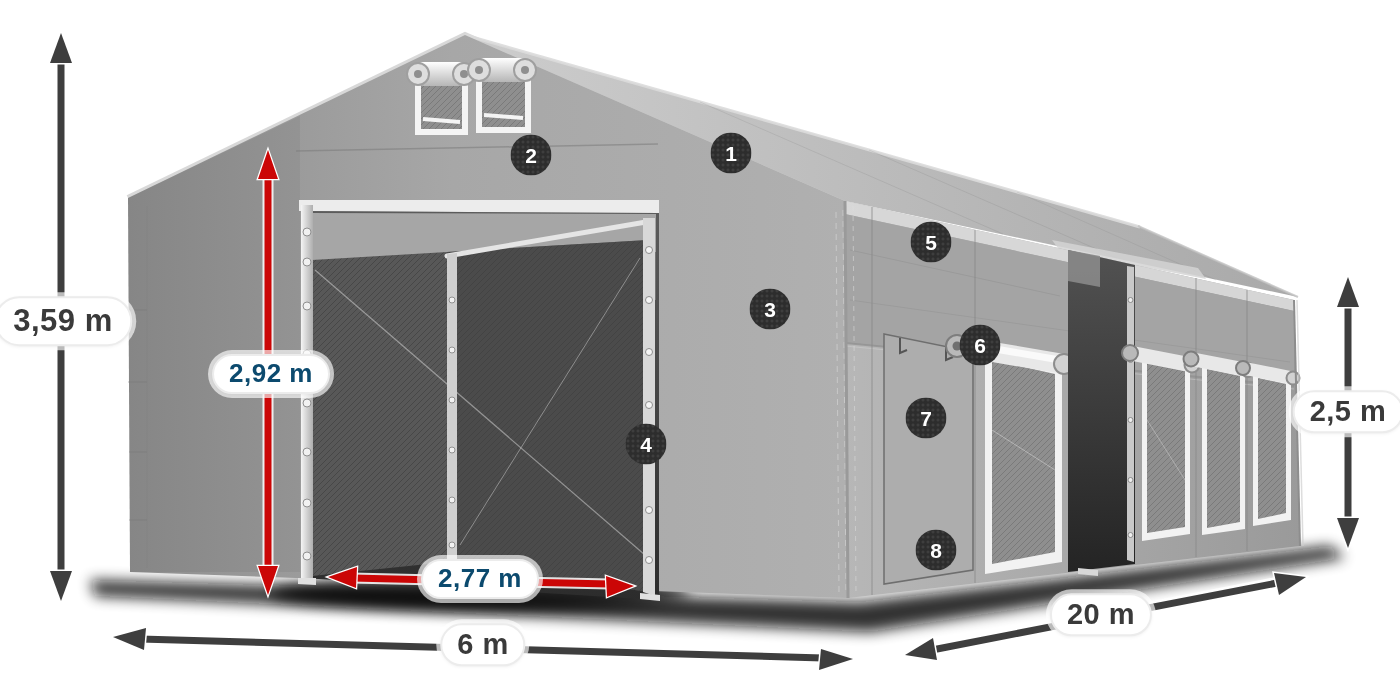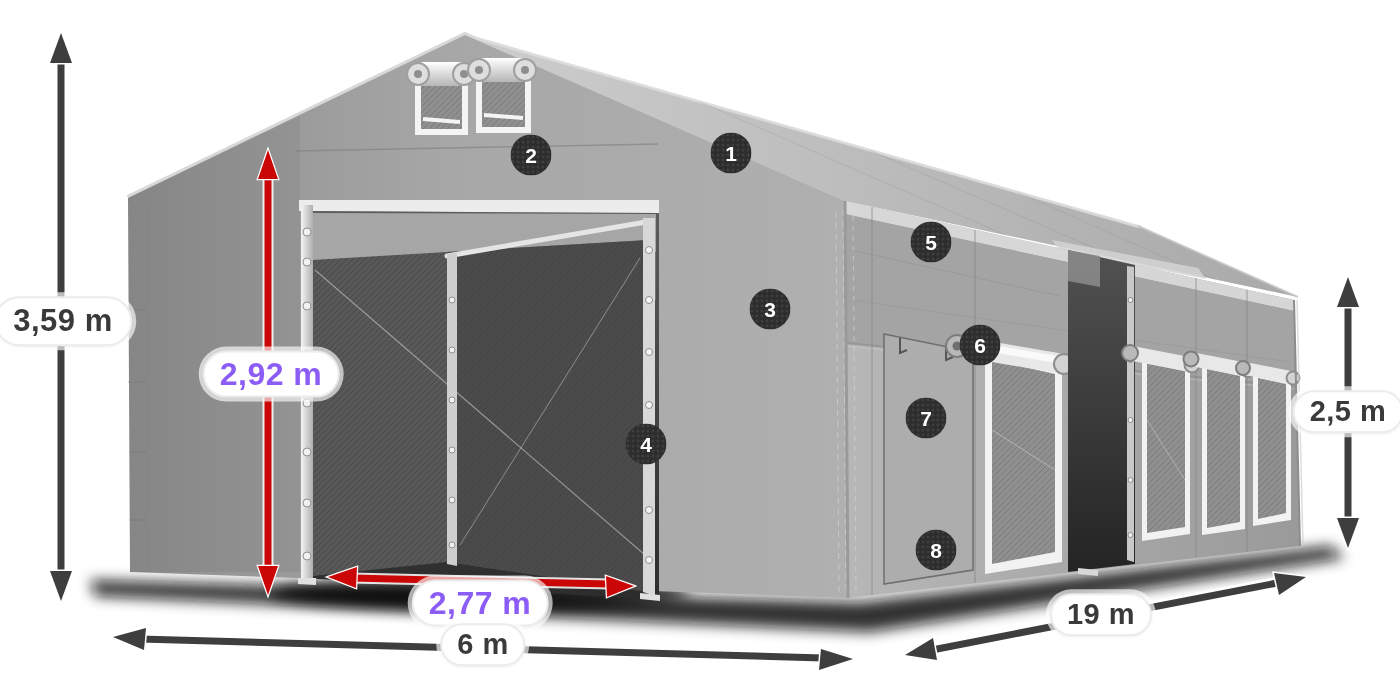--- a/index.html
+++ b/index.html
@@ -10,21 +10,21 @@
   }
   .stage svg.tent { position:absolute; left:0; top:0; }
   .pill {
     position:absolute; transform:translate(-50%,-50%);
     background:#ffffff; border:2px solid #ececec; border-radius:40px;
     padding:3px 15px; font-weight:bold; font-size:27px; color:#3a3a3a;
     white-space:nowrap; line-height:1.15; letter-spacing:.5px;
     box-shadow:0 0 0 4px rgba(255,255,255,.65), 0 1px 3px rgba(0,0,0,.15);
     z-index:3;
   }
-  .pill.red { color:#8b5cf6; font-size:32px; }
+  .pill.red { color:#0c4a6e; font-size:26px; }
   .pill.lg  { font-size:31px; padding:5px 17px; }
   .badge {
     position:absolute; transform:translate(-50%,-50%);
     width:41px; height:41px; border-radius:50%;
     background-color:#2d2d2d;
     background-image:radial-gradient(rgba(255,255,255,.11) 1px, transparent 1.3px);
     background-size:5px 5px;
     color:#ffffff; font-weight:bold; font-size:21px;
     display:flex; align-items:center; justify-content:center;
     z-index:4;
@@ -292,23 +292,23 @@
         <line x1="1348" y1="300" x2="1348" y2="525" stroke="#fff" stroke-width="12" opacity=".9"></line>
         <line x1="1348" y1="300" x2="1348" y2="525" stroke="#3e3e3e" stroke-width="7"></line>
         <polygon points="1348,277 1337,307 1359,307" fill="#3e3e3e" stroke="#fff" stroke-width="3" paint-order="stroke"></polygon>
         <polygon points="1348,548 1337,518 1359,518" fill="#3e3e3e" stroke="#fff" stroke-width="3" paint-order="stroke"></polygon>
       </g>
     </g>
   </svg>
 
   <div class="pill lg" style="left:63px; top:321px;">3,59 m</div>
   <div class="pill red" style="left:271px; top:374px;">2,92 m</div>
-  <div class="pill red" style="left:480px; top:603px;">2,77 m</div>
+  <div class="pill red" style="left:480px; top:579px;">2,77 m</div>
   <div class="pill" style="left:483px; top:645px; font-size:29px;text-align:center;">6 m</div>
-  <div class="pill" style="left:1101px; top:615px; font-size:29px;">19 m</div>
+  <div class="pill" style="left:1101px; top:615px; font-size:29px;">20 m</div>
   <div class="pill" style="left:1348px; top:412px; font-size:29px;">2,5 m</div>
 
   <div class="badge" style="left:731px; top:153px;">1</div>
   <div class="badge" style="left:531px; top:155px;">2</div>
   <div class="badge" style="left:770px; top:309px;">3</div>
   <div class="badge" style="left:646px; top:444px;">4</div>
   <div class="badge" style="left:931px; top:242px;">5</div>
   <div class="badge" style="left:980px; top:345px;">6</div>
   <div class="badge" style="left:926px; top:418px;">7</div>
   <div class="badge" style="left:936px; top:550px;">8</div>

